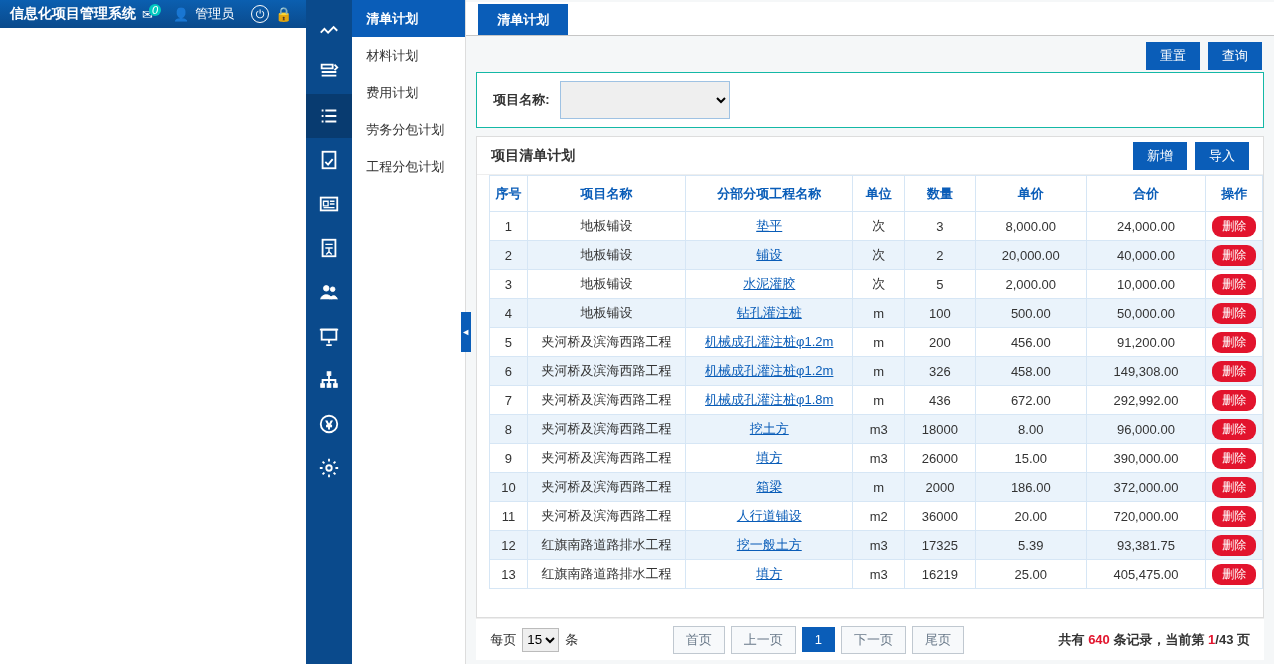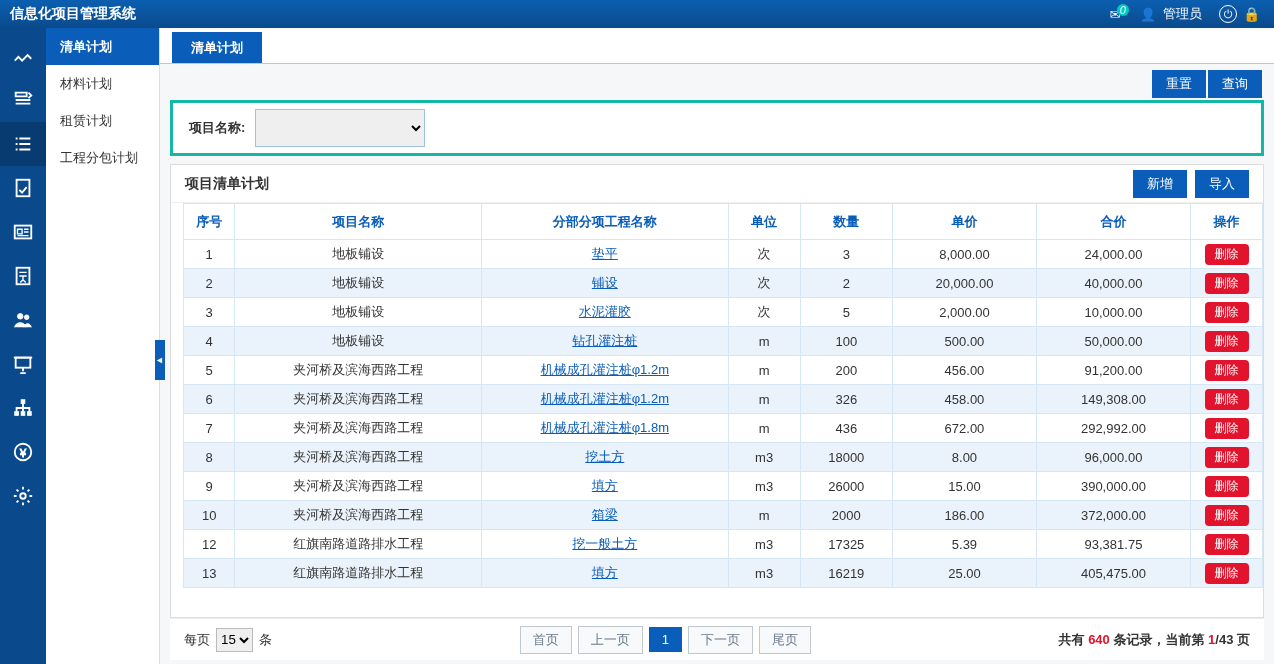--- a/index.html
+++ b/index.html
@@ -1,18 +1,18 @@
 <!DOCTYPE html>
 <html><head>
 <meta charset="utf-8">
 <style>
 * { margin: 0; padding: 0; box-sizing: border-box; }
 body { font-family: "Microsoft YaHei", Arial, sans-serif; font-size: 13px; color: #333; background: #fff; overflow: hidden; }
 
-.app { width: 1274px; height: 664px; display: flex; flex-direction: column; }
+.app { width: 1274px; height: 664px; display: flex; flex-direction: row; }
 
 .topbar { height: 28px; background: linear-gradient(#0b5fb0,#0a4a8c); color: #fff; display: flex; align-items: center; padding: 0 10px; }
 .topbar .title { font-weight: bold; font-size: 14px; }
 .topbar .spacer { flex: 1; }
 .topbar .ico { margin: 0 6px; cursor: pointer; display: inline-flex; align-items: center; }
 .topbar .badge { background: #00c9c0; color:#fff; font-style: italic; font-size:11px; padding:0 3px; border-radius:7px; margin-left:-4px; position:relative; top:-4px;}
 .topbar .circle-btn { width:18px; height:18px; border:1.5px solid #fff; border-radius:50%; display:inline-flex; align-items:center; justify-content:center; font-size:11px; margin:0 3px; cursor:pointer;}
 
 .body { flex:1; display:flex; min-height:0; }
 
@@ -25,38 +25,38 @@
 .subnav .item.active { background:#0a5db8; color:#fff; font-weight:bold; }
 
 .collapse-handle { width:10px; background:#0a5db8; position:relative; cursor:pointer; margin-top:0; align-self:stretch;}
 .collapse-handle::before { content:"◄"; color:#fff; font-size:9px; position:absolute; top:50%; left:0; transform:translateY(-50%); }
 
 .main { flex:1; display:flex; flex-direction:column; min-width:0; background:#f5f7f8; }
 
 .tabstrip { height:34px; background:#fff; border-bottom:1px solid #c6c6c6; display:flex; align-items:flex-end; padding-left:12px; margin-top:2px;}
 .tabstrip .tab { background:#0a5db8; color:#fff; padding:6px 18px; font-weight:bold; font-size:13px; border:1px solid #0a5db8; border-bottom:none; cursor:pointer;}
 
-.filterbar { background:#fff; border:3px solid #14b8a6; margin:6px 10px 0 10px; padding:10px 16px; position:relative; height:56px; display:flex; align-items:center;}
+.filterbar { background:#fff; border:1px solid #14b8a6; margin:6px 10px 0 10px; padding:10px 16px; position:relative; height:56px; display:flex; align-items:center;}
 .blue-btn { background:#0a5db8; color:#fff; border:none; padding:5px 14px; font-size:13px; cursor:pointer; }
 .filterbar label { font-weight:bold; margin-right:10px;}
 .filterbar select { width:170px; height:26px; border:1px solid #9fc2e3; padding:18px 6px; font-size:13px;}
 
 .section { background:#fff; border:1px solid #ddd; margin:8px 10px 0 10px; flex:1; display:flex; flex-direction:column; min-height:0;}
 .section-head { height:38px; display:flex; align-items:center; padding:0 14px; border-bottom:1px solid #eee;}
 .section-head .htitle { font-weight:bold; font-size:14px;}
 .section-head .hspacer { flex:1; }
 
 .table-wrap { flex:1; overflow:auto;padding-left:12px; }
 table { width:100%; border-collapse:collapse; }
 th, td { border:1px solid #d6e6f5; text-align:center; font-size:13px; }
 th { background:#fff; color:#0a5db8; font-weight:bold; height:36px; position:sticky; top:0; }
 td { height:29px; color:#333; }
 tbody tr:nth-child(even) td { background:#eaf3fb; }
 td.linkcell { color:#0a5db8; cursor:pointer;text-decoration:underline; }
-.del-btn { background:#e2142d; color:#fff; border:none; border-radius:4px; padding:2px 10px; font-size:12px; cursor:pointer;}
+.del-btn { background:#e2142d; color:#fff; border:none; border-radius:9px; padding:2px 10px; font-size:12px; cursor:pointer;}
 
 .pager { height:42px; border-top:1px solid #eee; display:flex; align-items:center; padding:12px 14px; background:#fff; margin:0 10px 4px 10px;}
 .pager .left { display:flex; align-items:center; gap:6px;}
 .pager select { height:24px; border:1px solid #bbb;}
 .pager .center { flex:1; display:flex; justify-content:center; gap:6px; align-items:center;}
 .pg-btn { border:1px solid #c0c8d0; background:#f7f9fb; color:#6a7a8a; padding:4px 12px; font-size:13px; cursor:pointer;}
 .pg-btn.current { background:#0a5db8; color:#fff; border-color:#0a5db8;}
 .pager .right { font-size:13px;font-weight:bold;}
 .pager .right .hl { color:#e2142d; }
 
@@ -144,35 +144,36 @@
           <svg viewBox="0 0 24 24">
             <circle cx="12" cy="12" r="3" fill="none" stroke-width="2"></circle>
             <path d="M12 2v3M12 19v3M2 12h3M19 12h3M5 5l2 2M17 17l2 2M5 19l2-2M17 7l2-2" stroke-width="2"></path>
           </svg>
         </div>
     </div>
 
     <div class="subnav" id="subnav">
         <div class="item active">清单计划</div>
         <div class="item">材料计划</div>
-        <div class="item">租赁计划</div>
+        <div class="item">费用计划</div>
+        <div class="item">劳务分包计划</div>
         <div class="item">工程分包计划</div>
       </div>
 
     <div style="position:relative;width:0;">
         <div class="collapse-handle" style="position:absolute;left:-5px;top:312px;height:40px;width:10px;"></div>
       </div>
 
     <div class="main">
       <div class="tabstrip">
         <div class="tab">清单计划</div>
       </div>
 
       <div style="position:relative; margin:6px 10px 0 10px;">
-        <div style="position:absolute; right:2px; top:0; display:flex; gap:2px;">
+        <div style="position:absolute; right:2px; top:0; display:flex; gap:8px;">
           <button class="blue-btn">重置</button>
           <button class="blue-btn">查询</button>
         </div>
       </div>
 
       <div class="filterbar" style="margin-top:30px;">
         <label>项目名称:</label>
         <select>
           <option>请选择...</option>
         </select>
@@ -304,20 +305,30 @@
                   <td>10</td>
                   <td>夹河桥及滨海西路工程</td>
                   <td class="linkcell">箱梁</td>
                   <td>m</td>
                   <td>2000</td>
                   <td>186.00</td>
                   <td>372,000.00</td>
                   <td><button class="del-btn">删除</button></td>
                 </tr>
                 <tr>
+                  <td>11</td>
+                  <td>夹河桥及滨海西路工程</td>
+                  <td class="linkcell">人行道铺设</td>
+                  <td>m2</td>
+                  <td>36000</td>
+                  <td>20.00</td>
+                  <td>720,000.00</td>
+                  <td><button class="del-btn">删除</button></td>
+                </tr>
+                <tr>
                   <td>12</td>
                   <td>红旗南路道路排水工程</td>
                   <td class="linkcell">挖一般土方</td>
                   <td>m3</td>
                   <td>17325</td>
                   <td>5.39</td>
                   <td>93,381.75</td>
                   <td><button class="del-btn">删除</button></td>
                 </tr>
                 <tr>

